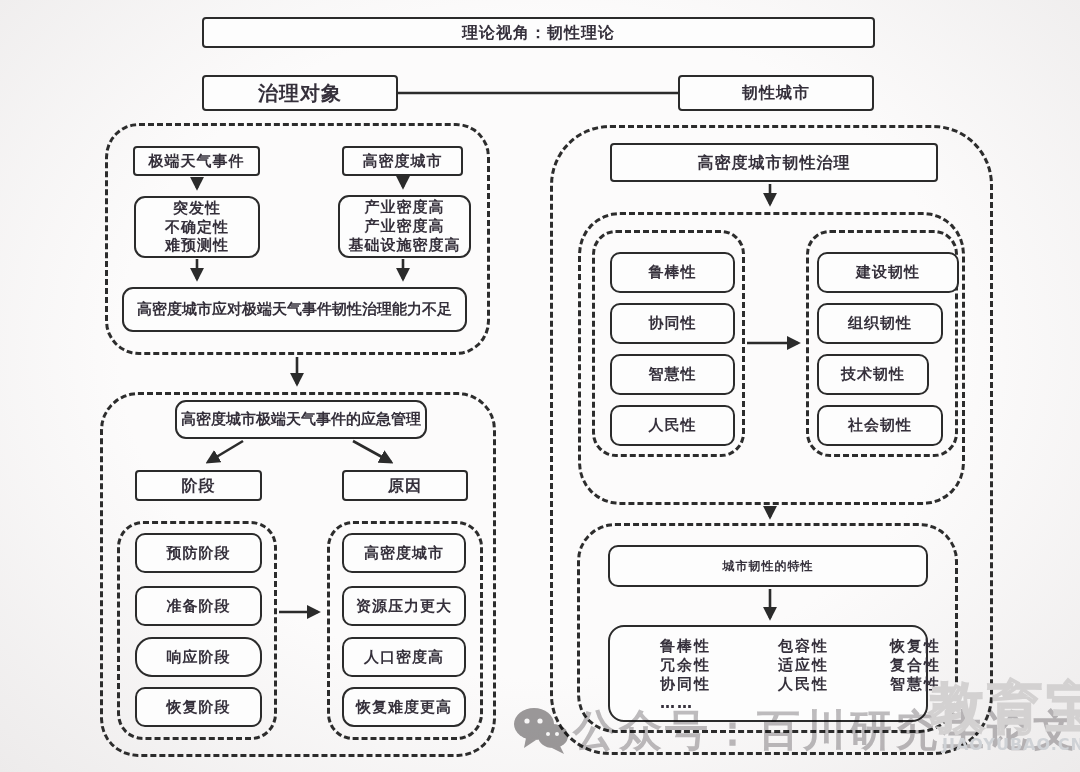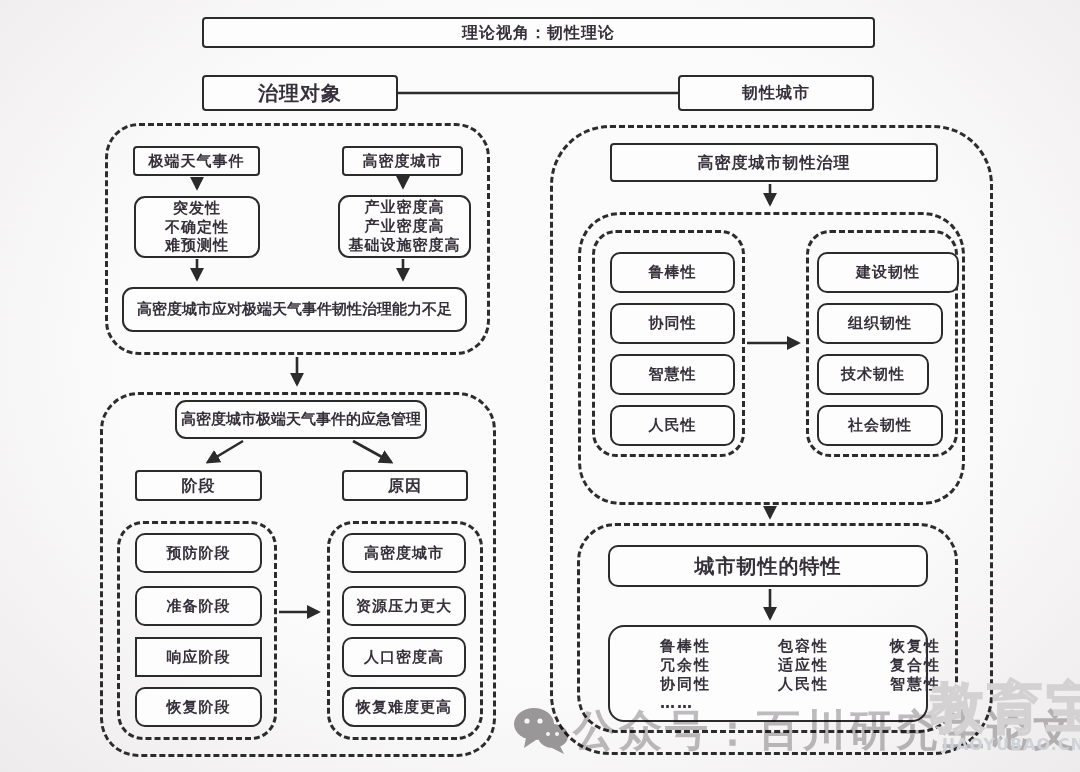--- a/index.html
+++ b/index.html
@@ -90,21 +90,21 @@
   <div class="box" style="left:122px;top:287px;width:345px;height:45px;border-radius:11px;letter-spacing:0;">高密度城市应对极端天气事件韧性治理能力不足</div>
 
   <div class="dashed" style="left:100px;top:392px;width:396px;height:365px;border-radius:38px;"></div>
   <div class="box" style="left:175px;top:400px;width:252px;height:39px;border-radius:11px;letter-spacing:0;">高密度城市极端天气事件的应急管理</div>
   <div class="box" style="left:135px;top:470px;width:127px;height:31px;font-size:16px;">阶段</div>
   <div class="box" style="left:342px;top:470px;width:126px;height:31px;font-size:16px;">原因</div>
 
   <div class="dashed" style="left:117px;top:521px;width:160px;height:219px;border-radius:26px;"></div>
   <div class="box" style="left:135px;top:533px;width:127px;height:40px;border-radius:10px;">预防阶段</div>
   <div class="box" style="left:135px;top:586px;width:127px;height:40px;border-radius:10px;">准备阶段</div>
-  <div class="box" style="left:135px;top:637px;width:127px;height:40px;border-radius:0;">响应阶段</div>
+  <div class="box" style="left:135px;top:637px;width:127px;height:40px;border-radius:17px;">响应阶段</div>
   <div class="box" style="left:135px;top:687px;width:127px;height:40px;border-radius:10px;">恢复阶段</div>
 
   <div class="dashed" style="left:327px;top:521px;width:156px;height:219px;border-radius:26px;"></div>
   <div class="box" style="left:342px;top:533px;width:124px;height:40px;border-radius:10px;">高密度城市</div>
   <div class="box" style="left:342px;top:586px;width:124px;height:40px;border-radius:10px;">资源压力更大</div>
   <div class="box" style="left:342px;top:637px;width:124px;height:40px;border-radius:10px;">人口密度高</div>
   <div class="box" style="left:342px;top:687px;width:124px;height:40px;border-radius:12px;">恢复难度更高</div>
 
   <div class="dashed" style="left:550px;top:125px;width:443px;height:630px;border-radius:60px;"></div>
   <div class="box" style="left:610px;top:143px;width:328px;height:39px;font-size:16px;">高密度城市韧性治理</div>
@@ -116,21 +116,21 @@
   <div class="box" style="left:610px;top:354px;width:125px;height:41px;border-radius:10px;">智慧性</div>
   <div class="box" style="left:610px;top:405px;width:125px;height:41px;border-radius:10px;">人民性</div>
 
   <div class="dashed" style="left:806px;top:230px;width:152px;height:227px;border-radius:24px;"></div>
   <div class="box" style="left:817px;top:252px;width:142px;height:41px;border-radius:10px;">建设韧性</div>
   <div class="box" style="left:817px;top:303px;width:126px;height:41px;border-radius:10px;">组织韧性</div>
   <div class="box" style="left:817px;top:354px;width:112px;height:41px;border-radius:10px;">技术韧性</div>
   <div class="box" style="left:817px;top:405px;width:126px;height:41px;border-radius:10px;">社会韧性</div>
 
   <div class="dashed" style="left:577px;top:523px;width:381px;height:210px;border-radius:38px;"></div>
-  <div class="box" style="left:608px;top:545px;width:320px;height:42px;border-radius:10px;font-size:20px;">城市韧性的特性</div>
+  <div class="box" style="left:608px;top:545px;width:320px;height:42px;border-radius:10px;font-size:12px;">城市韧性的特性</div>
   <div class="box" style="left:608px;top:625px;width:320px;height:97px;border-radius:16px;">
     <div class="charGrid" style="left:50px;top:10px;width:260px;">
       <span>鲁棒性</span>
       <span>包容性</span>
       <span>恢复性</span>
       <span>冗余性</span>
       <span>适应性</span>
       <span>复合性</span>
       <span>协同性</span>
       <span>人民性</span>

